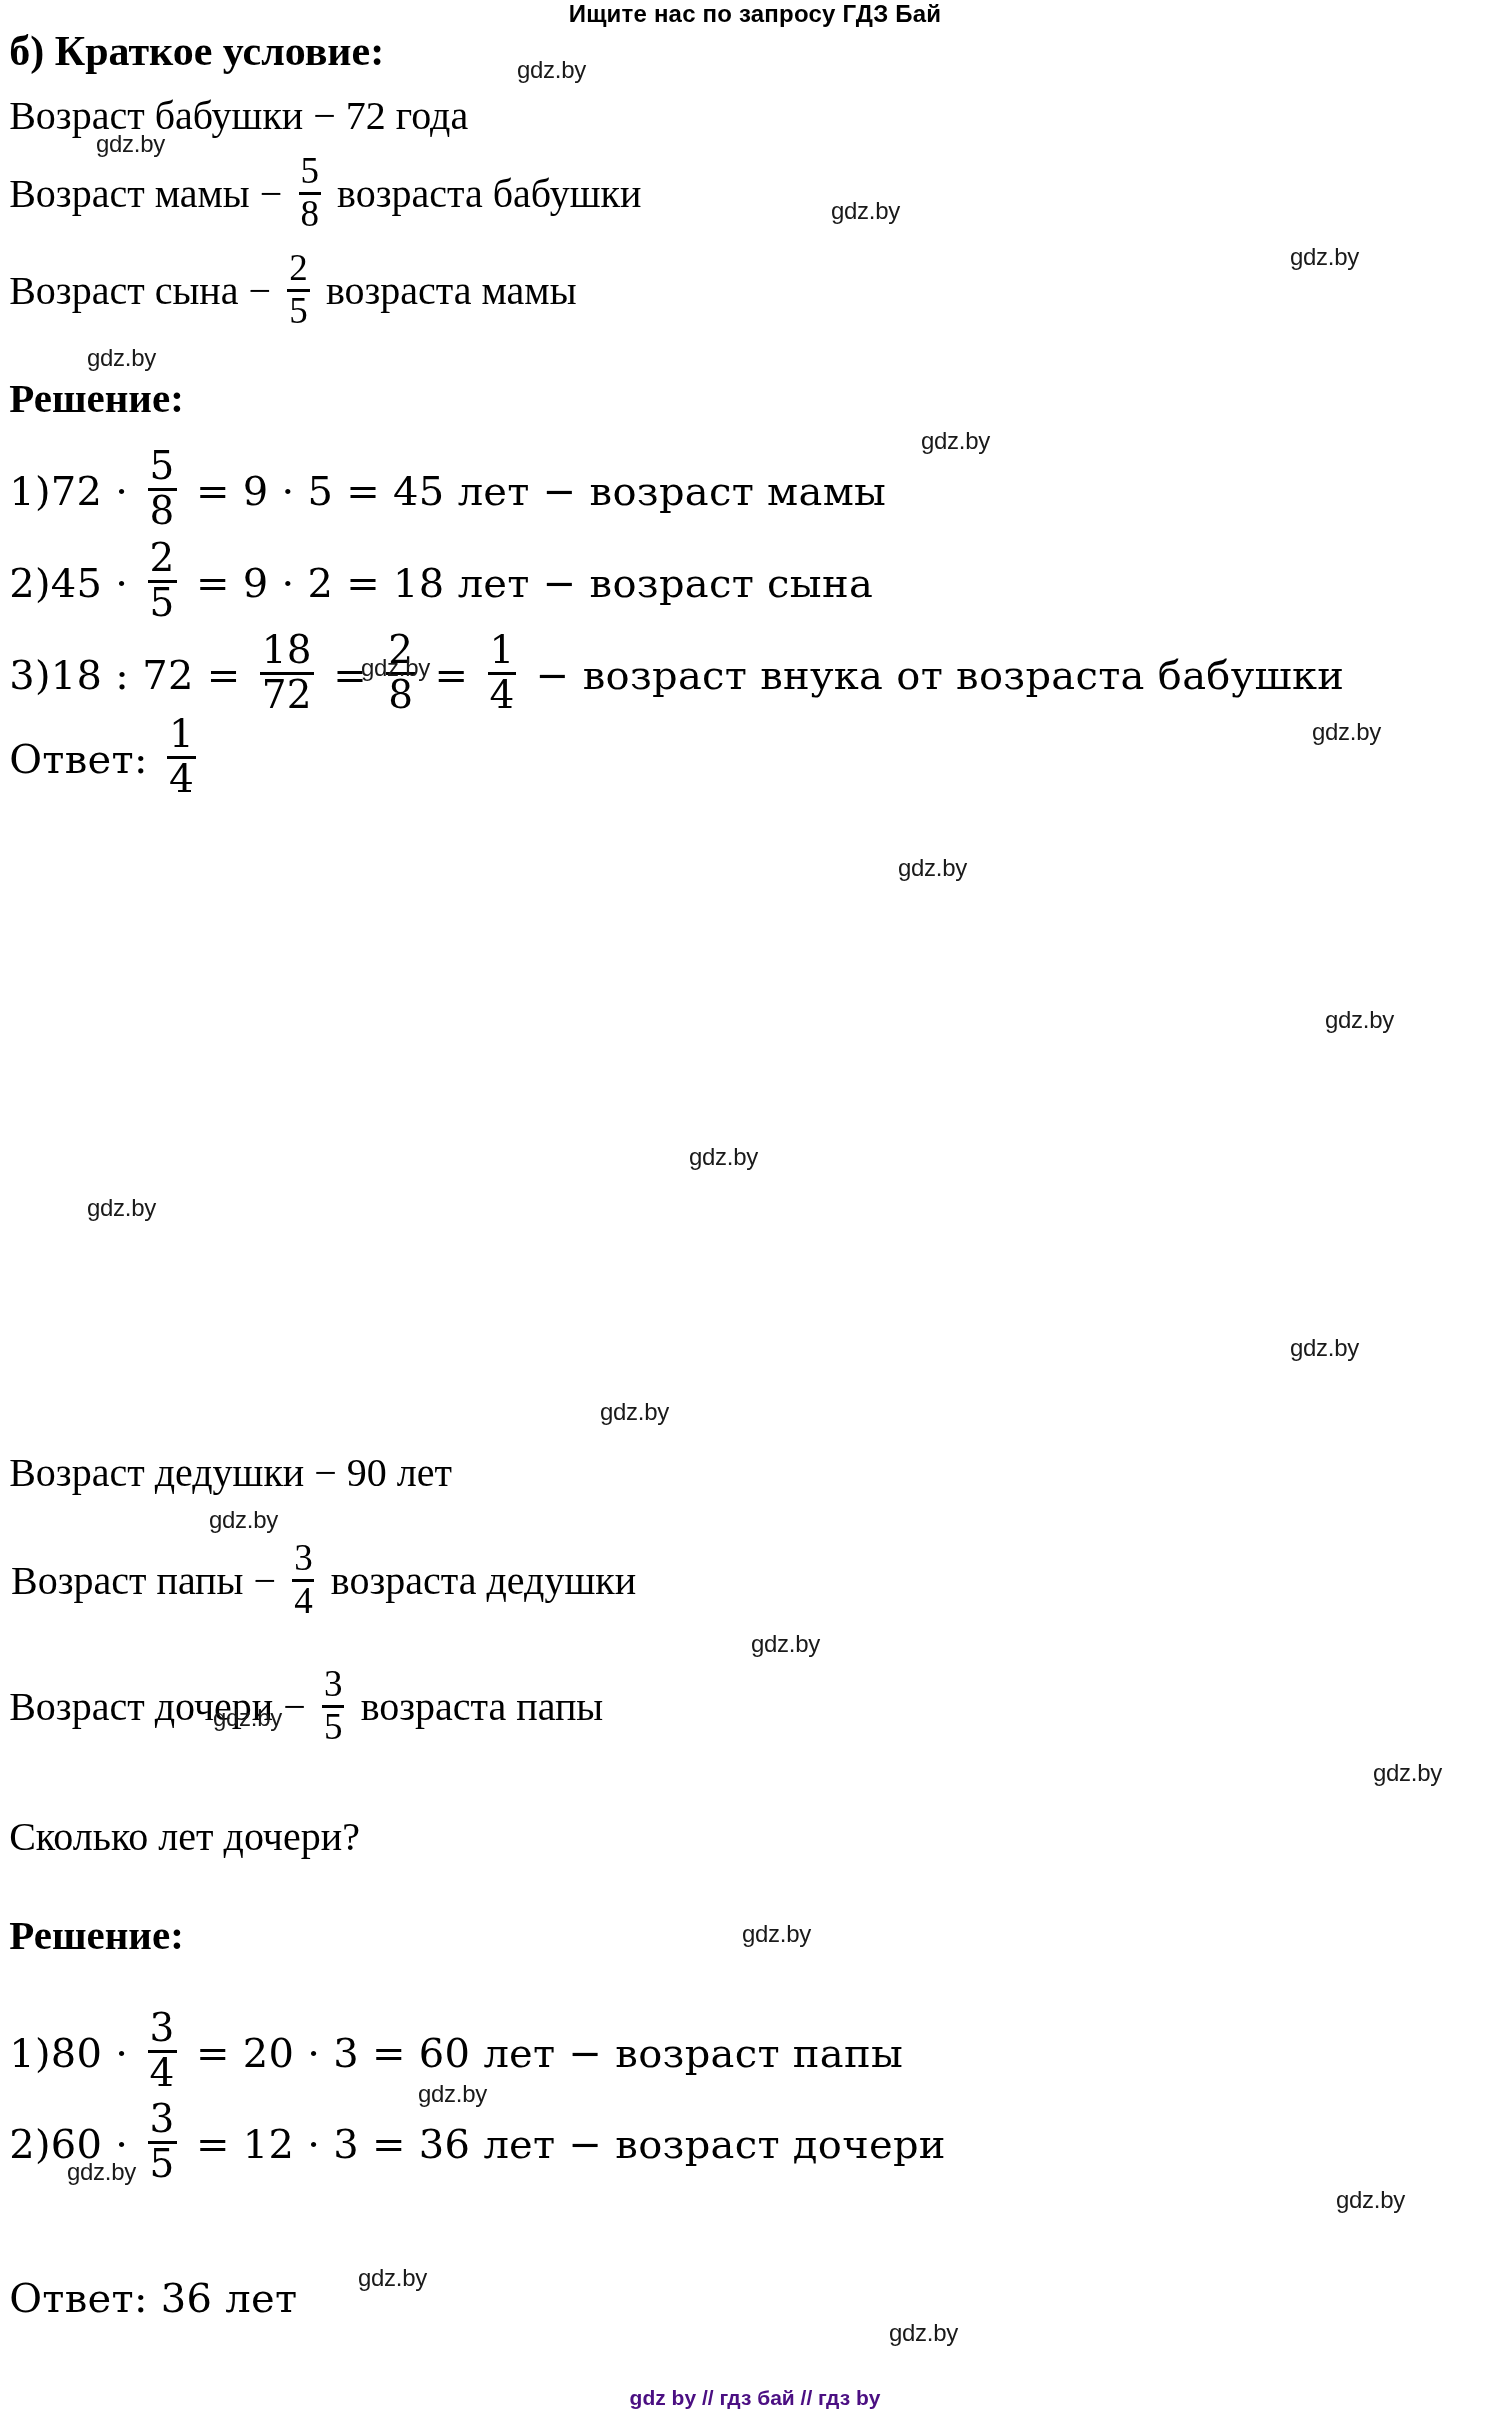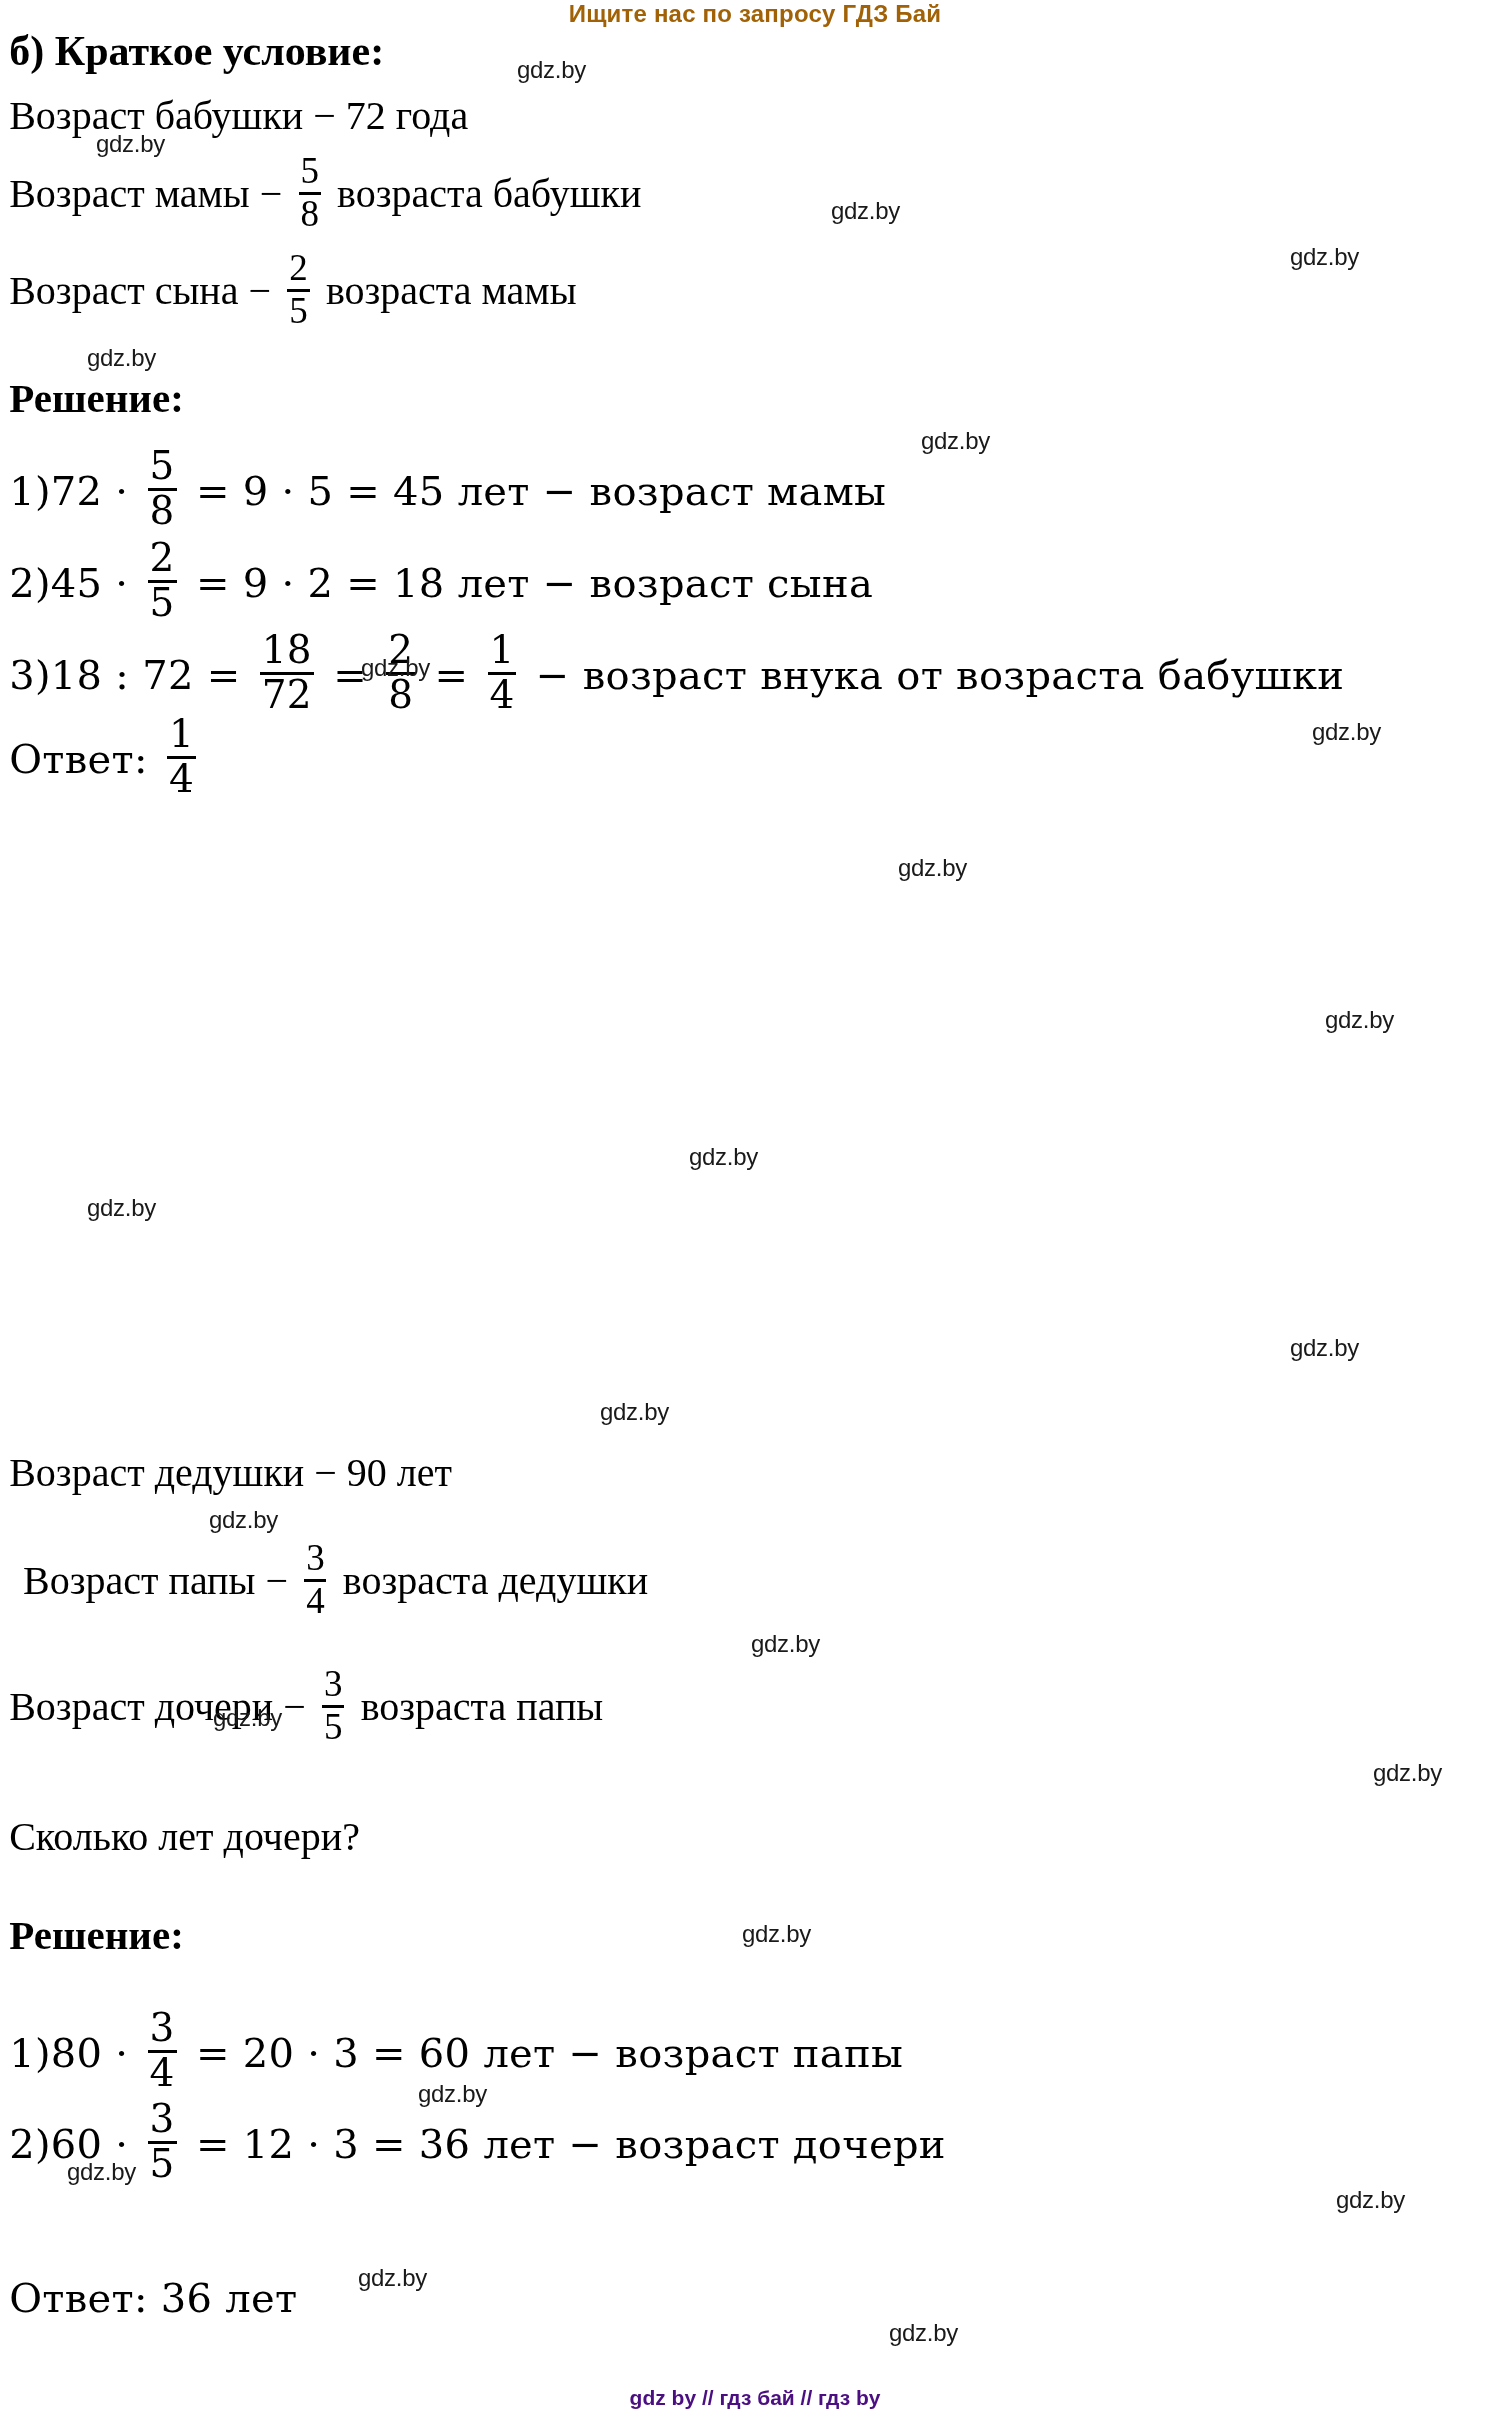--- a/index.html
+++ b/index.html
@@ -21,21 +21,21 @@
   .top-banner {
     position: absolute;
     top: 0px;
     left: 0;
     width: 1510px;
     text-align: center;
     font-family: "Liberation Sans", "DejaVu Sans", sans-serif;
     font-weight: bold;
     font-size: 24px;
     letter-spacing: 0.2px;
-    color: #a16207;
+    color: #000000;
     white-space: nowrap;
   }
   .bottom-banner {
     position: absolute;
     top: 2386px;
     left: 0;
     width: 1510px;
     text-align: center;
     font-family: "Liberation Sans", "DejaVu Sans", sans-serif;
     font-weight: bold;
@@ -190,21 +190,21 @@
       <span class="bar"></span>
       <span class="den">4</span>
     </span>
   </div>
 
 
   <div class="line" style="top:1449px; left:9.2px;">
     <span class="run">Возраст дедушки − 90 лет</span>
   </div>
 
-  <div class="line" style="top:1541px; left:23px;">
+  <div class="line" style="top:1541px; left:11px;">
     <span class="run">Возраст папы −</span>
     <span class="frac">
       <span class="num">3</span>
       <span class="bar"></span>
       <span class="den">4</span>
     </span>
     <span class="run">возраста дедушки</span>
   </div>
 
   <div class="line" style="top:1667px; left:9.2px;">

